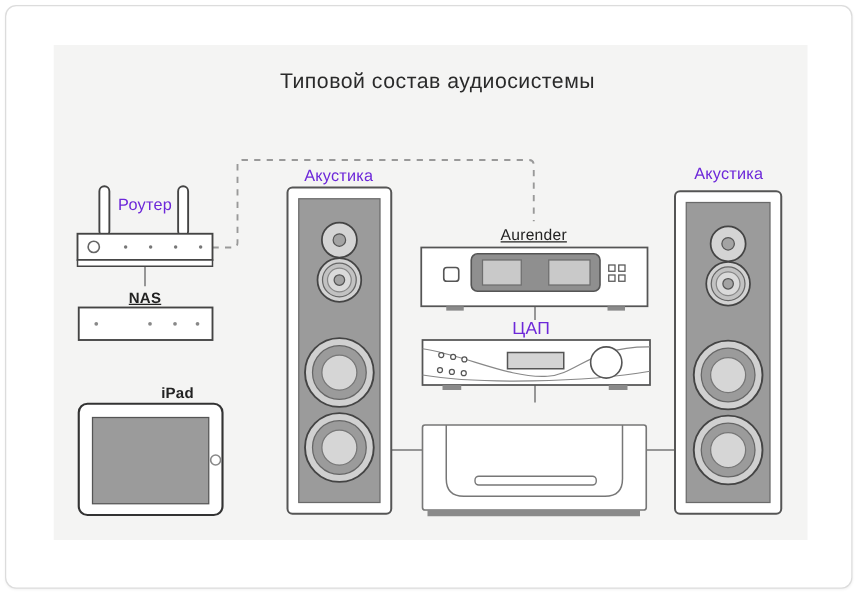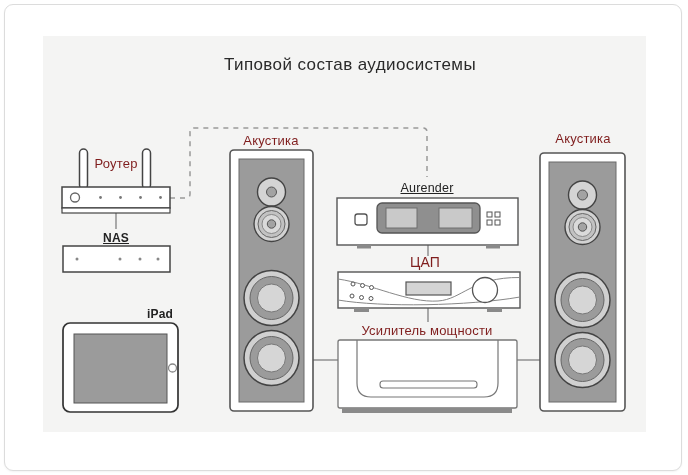--- a/index.html
+++ b/index.html
@@ -5,21 +5,21 @@
   html,body{margin:0;padding:0;background:#fff;width:688px;height:475px;
     font-family:"Liberation Sans", sans-serif;}
   #stage{position:relative;width:688px;height:475px;background:#fff;overflow:hidden;}
   .card{position:absolute;left:4px;top:4px;width:676px;height:465px;
     background:#ffffff;border:1px solid #dcdcdc;border-radius:9px;
     box-shadow:0 1px 2px rgba(0,0,0,.05);}
   .canvas{position:absolute;left:43px;top:36px;width:603px;height:396px;
     background:#f4f4f3;}
   svg.draw{position:absolute;left:0;top:0;width:688px;height:475px;}
   .lbl{position:absolute;transform:translateX(-50%);white-space:nowrap;
-    color:#7f1d1d;font-size:13px;letter-spacing:.2px;}
+    color:#6d28d9;font-size:13px;letter-spacing:.2px;}
   .lbl.title{font-size:17px;color:#2a2a2a;letter-spacing:.4px;}
   .lbl.en{font-weight:bold;font-size:12px;color:#222;}
   .lbl.en-reg{font-weight:normal;font-size:12.5px;color:#222;text-decoration:underline;}
 </style>
 </head>
 <body>
 
 <div id="stage">
   <div class="card"></div>
   <div class="canvas"></div>
@@ -132,19 +132,18 @@
       <rect x="338" y="340" width="179" height="68" rx="2" fill="#fff" stroke="#777" stroke-width="1.3"></rect>
       <path d="M357,340 L357,383 Q357,397 371,397 L484,397 Q498,397 498,383 L498,340" fill="none" stroke="#777" stroke-width="1.2"></path>
       <rect x="380" y="381" width="97" height="7" rx="3" fill="#fff" stroke="#777" stroke-width="1.1"></rect>
       <rect x="342" y="408" width="170" height="5" fill="#8a8a8a"></rect>
     </g>
   </svg>
 
   <div class="lbl title" style="left:350px;top:55px;">Типовой состав аудиосистемы</div>
   <div class="lbl" style="left:116px;top:156px;">Роутер</div>
   <div class="lbl en" style="left:116px;top:231px;text-decoration:underline;">NAS</div>
-  <div class="lbl en" style="left:136px;top:307px;padding-left:48px;">iPad</div>
+  <div class="lbl en" style="left:118px;top:307px;padding-left:48px;">iPad</div>
   <div class="lbl" style="left:271px;top:133px;">Акустика</div>
   <div class="lbl" style="left:583px;top:131px;">Акустика</div>
   <div class="lbl en-reg" style="left:427px;top:181px;">Aurender</div>
   <div class="lbl" style="left:425px;top:254px;font-size:14px;">ЦАП</div>
-  <div class="lbl" style="left:427px;top:323px;">Усилитель мощности</div>
 </div>
 
 </body></html>

